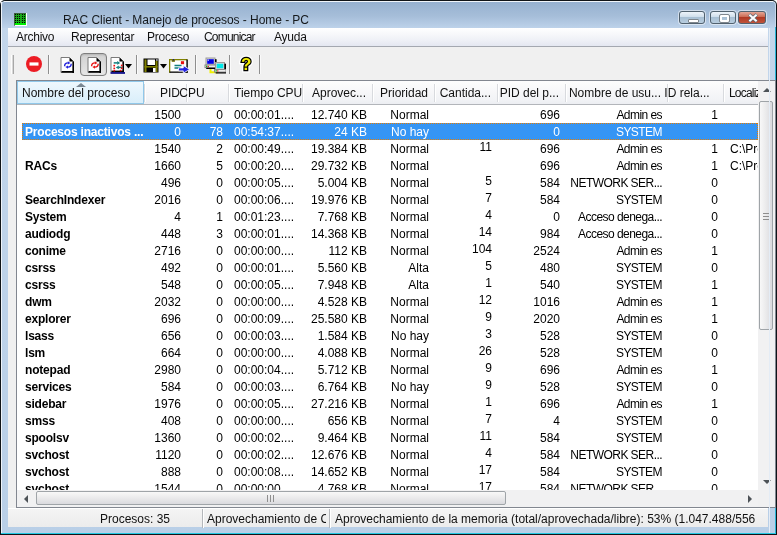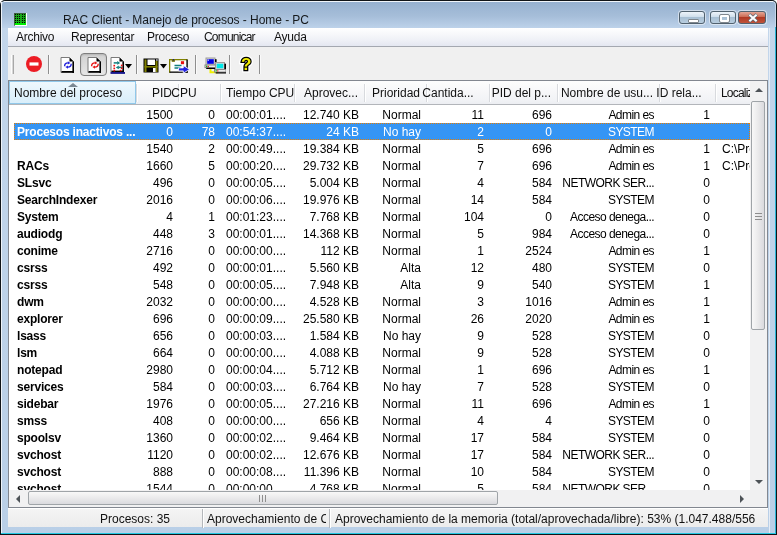--- a/index.html
+++ b/index.html
@@ -33,39 +33,39 @@
   background:linear-gradient(#ffffff, #eef0f6 70%, #e4e7f1 100%); border-bottom:1px solid #a4a8b0; }
 .mitem { position:absolute; top:2px; font-size:12px; color:#111; letter-spacing:-0.25px; }
 
 #toolbar { position:absolute; left:0; top:20px; width:760px; height:32px; background:#f0f0f0; }
 .tsep { position:absolute; top:7px; height:19px; width:1px; background:#8e8e8e; box-shadow:1px 0 0 #fafafa; }
 #grip { position:absolute; left:3px; top:7px; height:19px; width:3px; border-left:1px solid #fdfdfd; border-right:1px solid #a8a8a8; background:#d8d8d8; }
 .ticon { position:absolute; line-height:0; font-size:0; }
 #pressedbtn { position:absolute; left:72px; top:5px; width:27px; height:23px; background:linear-gradient(#d2d2d2,#e6e6e6); border:1px solid #7e7e7e; border-radius:4px; box-shadow:inset 0 1px 2px rgba(0,0,0,.15); }
 #qmark { position:absolute; left:229px; top:7px; line-height:0; }
 
-#table { position:absolute; left:0; top:52px; width:760px; height:428px; border:1px solid #828790; background:#fff; }
+#table { position:absolute; left:8px; top:52px; width:760px; height:428px; border:1px solid #828790; background:#fff; }
 #header { position:absolute; left:0; top:0; width:741px; height:24px;
   background:linear-gradient(#fdfdfd,#f2f3f6 80%,#eceef2 100%); border-bottom:1px solid #b2b5ba; }
 #sortedcol { position:absolute; left:0; top:0; width:127px; height:23px; background:linear-gradient(#eef8fd,#d9eefa); border:1px solid #90c8ea; }
 #sortarrow { position:absolute; left:59px; top:2px; width:0; height:0; border-left:5px solid transparent; border-right:5px solid transparent; border-bottom:4px solid #7a8792; }
 .hsep { position:absolute; top:3px; height:18px; width:1px; background:#d8dade; box-shadow:1px 0 0 #fff; }
 .hcell { position:absolute; top:5px; font-size:12px; color:#111; white-space:nowrap; overflow:hidden; }
 #rows { position:absolute; left:1px; top:25px; width:741px; height:384px; overflow:hidden; background:#fff; }
 .row { position:absolute; left:0; width:741px; height:17px; }
 .cell { position:absolute; top:2px; font-size:12px; color:#000; white-space:nowrap; overflow:hidden; }
 .b { font-weight:bold; letter-spacing:-0.2px; }
 .cell.c8 { letter-spacing:-0.55px; }
 .c0{left:7px;width:124px;text-align:left;}
 .c1{left:103px;width:60px;text-align:right;}
 .c2{left:145px;width:60px;text-align:right;}
 .c3{left:216px;width:70px;text-align:left;}
 .c4{left:269px;width:80px;text-align:right;}
 .c5{left:341px;width:70px;text-align:right;}
-.c6{left:404px;width:70px;text-align:right;}
+.c6{left:404px;width:70px;text-align:right;margin-top:32px;}
 .c7{left:472px;width:70px;text-align:right;}
 .c8{left:534px;width:110px;text-align:right;}
 .c9{left:640px;width:60px;text-align:right;}
 .c10{left:712px;width:40px;text-align:left;}
 
 .sel .cell { color:#fff; position:absolute; z-index:3; }
 .sel::before { content:""; position:absolute; left:4px; width:736px; top:0; bottom:0; background:#3595f4; }
 .sel::after { content:""; position:absolute; left:4px; width:736px; top:0; bottom:0;
   background:
    repeating-linear-gradient(90deg,#e87d00 0 1px,transparent 1px 2px) left top/100% 1px no-repeat,
@@ -262,21 +262,21 @@
         <div class="hsep" style="left:650px"></div>
         <div class="hsep" style="left:706px"></div>
       <div id="sortedcol"></div>
       <div id="sortarrow"></div>
       <div class="hcell" style="left:5px;text-align:left;width:120px">Nombre del proceso</div>
         <div class="hcell" style="left:103px;width:60px;text-align:right">PID</div>
         <div class="hcell" style="left:145px;width:60px;text-align:center">CPU</div>
         <div class="hcell" style="left:217px;width:70px;text-align:left">Tiempo CPU</div>
         <div class="hcell" style="left:269px;width:80px;text-align:right">Aprovec...</div>
         <div class="hcell" style="left:341px;width:70px;text-align:right">Prioridad</div>
-        <div class="hcell" style="left:404px;width:70px;text-align:center">Cantida...</div>
+        <div class="hcell" style="left:404px;width:70px;text-align:right">Cantida...</div>
         <div class="hcell" style="left:472px;width:70px;text-align:right">PID del p...</div>
         <div class="hcell" style="left:534px;width:110px;text-align:right">Nombre de usu...</div>
         <div class="hcell" style="left:640px;width:60px;text-align:center">ID rela...</div>
         <div class="hcell" style="left:712px;width:30px;text-align:left;letter-spacing:-0.8px">Localiza...</div>
     </div>
     <div id="rows">
 <div class="row" style="top:0px">
           <div class="cell c1 ">1500</div>
           <div class="cell c2 ">0</div>
           <div class="cell c3 ">00:00:01....</div>
@@ -317,21 +317,20 @@
           <div class="cell c3 ">00:00:20....</div>
           <div class="cell c4 ">29.732 KB</div>
           <div class="cell c5 ">Normal</div>
           <div class="cell c6 ">7</div>
           <div class="cell c7 ">696</div>
           <div class="cell c8 ">Admin es</div>
           <div class="cell c9 ">1</div>
           <div class="cell c10 ">C:\Pro</div>
         </div>
 <div class="row" style="top:68px">
-          <div class="cell c0 b">SLsvc</div>
           <div class="cell c1 ">496</div>
           <div class="cell c2 ">0</div>
           <div class="cell c3 ">00:00:05....</div>
           <div class="cell c4 ">5.004 KB</div>
           <div class="cell c5 ">Normal</div>
           <div class="cell c6 ">4</div>
           <div class="cell c7 ">584</div>
           <div class="cell c8 ">NETWORK SER...</div>
           <div class="cell c9 ">0</div>
         </div>
@@ -525,21 +524,21 @@
           <div class="cell c6 ">17</div>
           <div class="cell c7 ">584</div>
           <div class="cell c8 ">NETWORK SER...</div>
           <div class="cell c9 ">0</div>
         </div>
 <div class="row" style="top:357px">
           <div class="cell c0 b">svchost</div>
           <div class="cell c1 ">888</div>
           <div class="cell c2 ">0</div>
           <div class="cell c3 ">00:00:08....</div>
-          <div class="cell c4 ">11.396 KB</div>
+          <div class="cell c4 ">14.652 KB</div>
           <div class="cell c5 ">Normal</div>
           <div class="cell c6 ">10</div>
           <div class="cell c7 ">584</div>
           <div class="cell c8 ">SYSTEM</div>
           <div class="cell c9 ">0</div>
         </div>
 <div class="row" style="top:374px">
           <div class="cell c0 b">svchost</div>
           <div class="cell c1 ">1544</div>
           <div class="cell c2 ">0</div>

